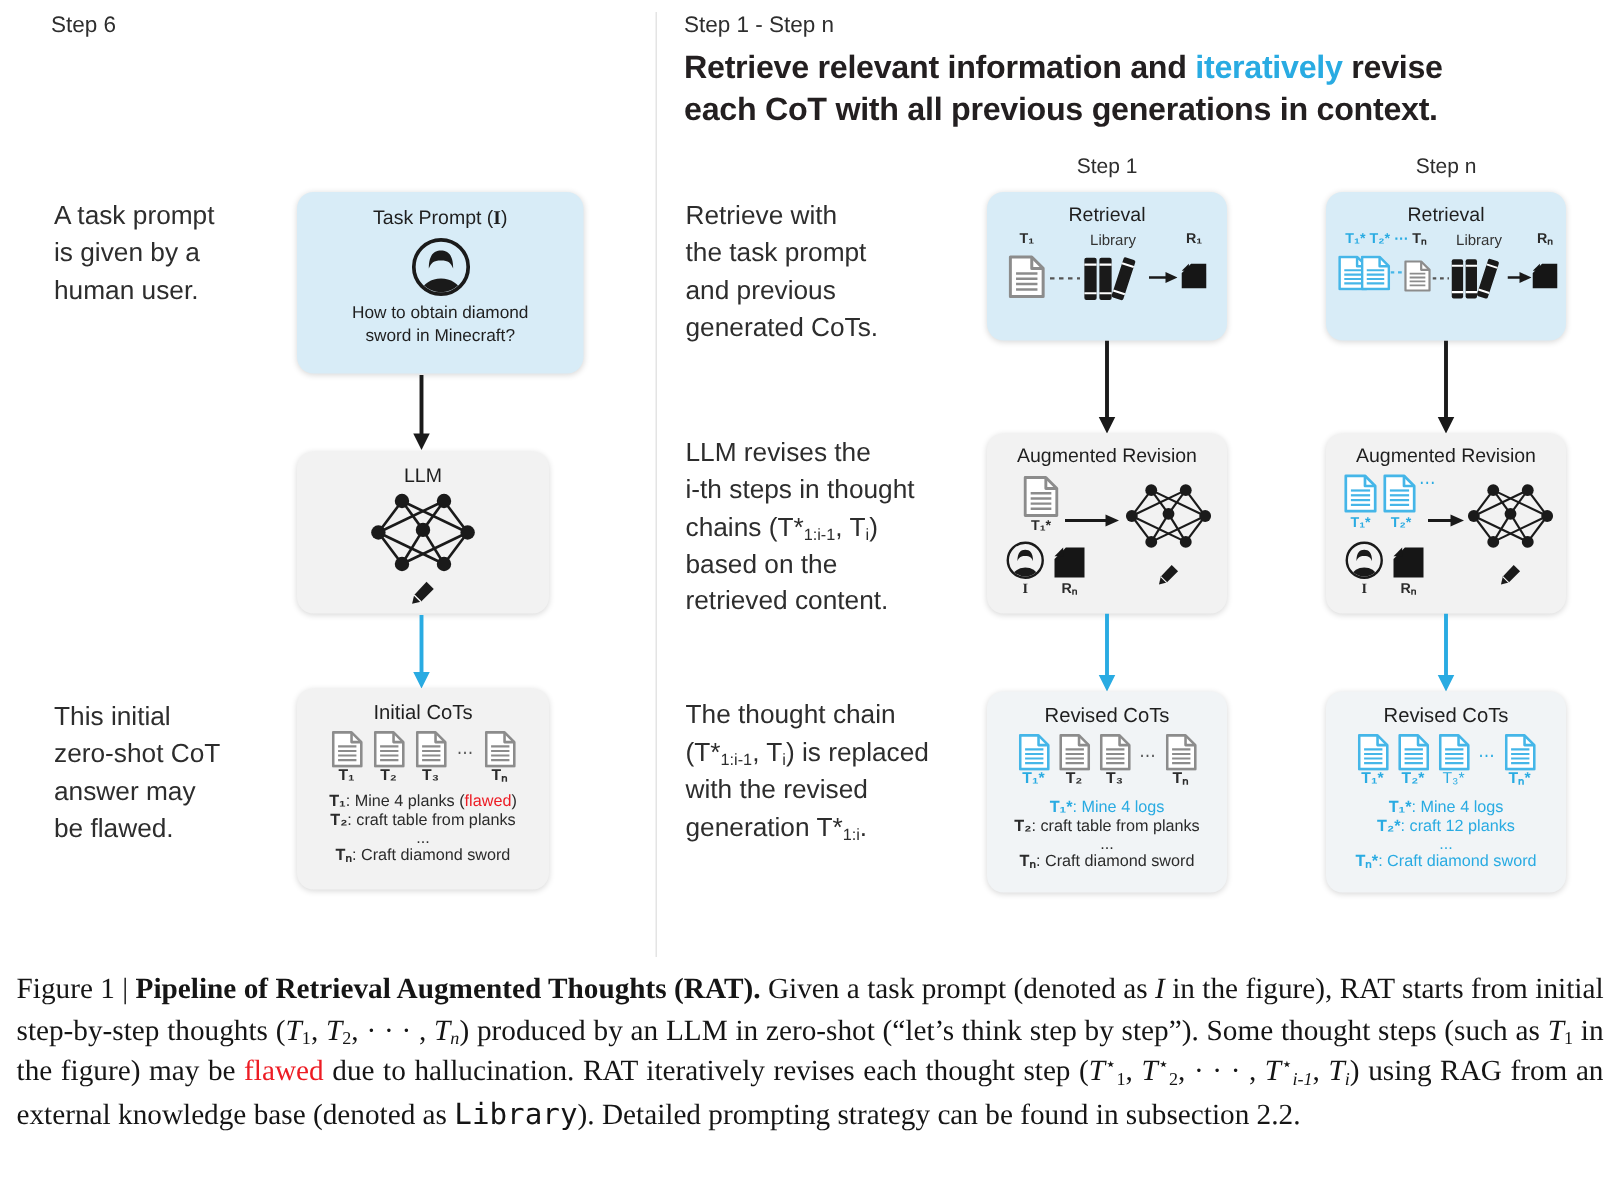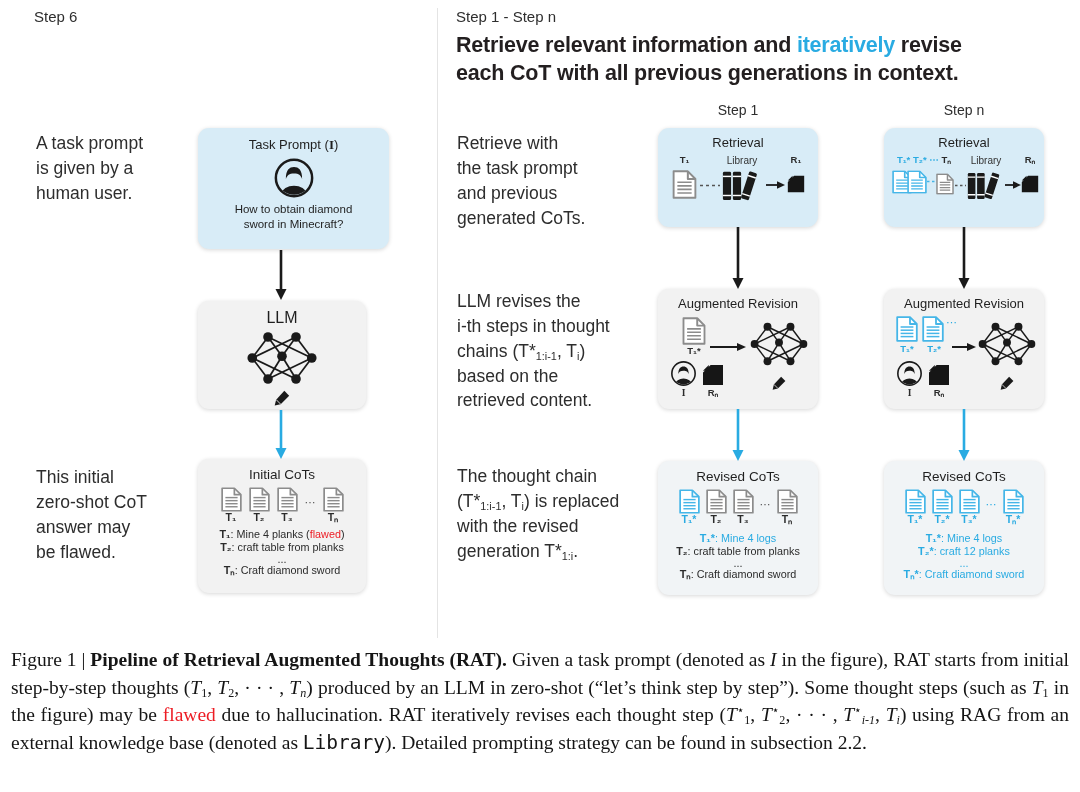--- a/index.html
+++ b/index.html
@@ -129,21 +129,21 @@
     <div style="font-size:11.5px;line-height:1.3;text-align:center;white-space:pre-line;color:#1f1f1f;">How to obtain diamond
 sword in Minecraft?</div>
   </div>
 
   <svg class="abs" style="left:273px;top:250px;" width="16" height="50">
     <line x1="8" y1="0" x2="8" y2="40" stroke="#1a1a1a" stroke-width="2.6"></line>
     <path d="M8 50 L2.5 39 L13.5 39 Z" fill="#1a1a1a"></path>
   </svg>
 
   <div class="box bg-gray flexcol" style="left:198px;top:301px;width:168px;height:108px;padding-top:8px;box-sizing:border-box;">
-    <div class="box-title" style="font-size:16px;">LLM</div>
+    <div class="box-title" style="font-size:13px;">LLM</div>
     <svg width="82" height="56" viewBox="0 0 80 64" style="margin-top:3px;">
         <use href="#i-nn"></use>
       </svg>
     <svg width="17" height="17" viewBox="0 0 24 24" style="margin-top:3px;">
         <use href="#i-pencil"></use>
       </svg>
   </div>
 
   <svg class="abs" style="left:273px;top:410px;" width="16" height="49">
     <line x1="8" y1="0" x2="8" y2="39" stroke="#29abe2" stroke-width="2.6"></line>
@@ -389,21 +389,21 @@
       <div class="flexcol">
         <svg width="21" height="25" viewBox="0 0 22 26" style="color:#45b6e8;">
             <use href="#i-doc"></use>
           </svg>
         <div class="doc-label"><span style="font-weight: 700; color: rgb(41, 171, 226);">T₂*</span></div>
       </div>
       <div class="flexcol">
         <svg width="21" height="25" viewBox="0 0 22 26" style="color:#45b6e8;">
             <use href="#i-doc"></use>
           </svg>
-        <div class="doc-label"><span style="font-weight: 700; color: rgb(41, 171, 226);">T₃*</span></div>
+        <div class="doc-label"><span style="font-weight: 400; color: rgb(41, 171, 226);">T₃*</span></div>
       </div>
       <div class="dots" style="margin-top:10px;"><span style="color: rgb(41, 171, 226);">⋯</span></div>
       <div class="flexcol">
         <svg width="21" height="25" viewBox="0 0 22 26" style="color:#45b6e8;">
             <use href="#i-doc"></use>
           </svg>
         <div class="doc-label"><span style="font-weight: 700; color: rgb(41, 171, 226);">Tₙ*</span></div>
       </div>
     </div>
     <div style="margin-top:6px;">

